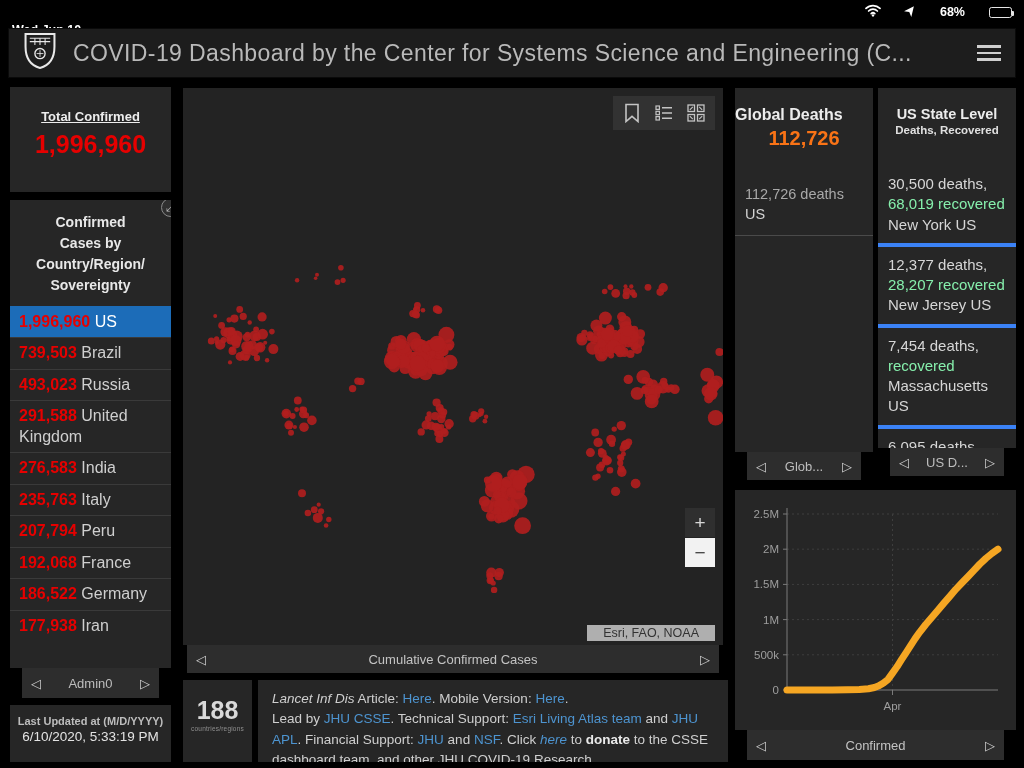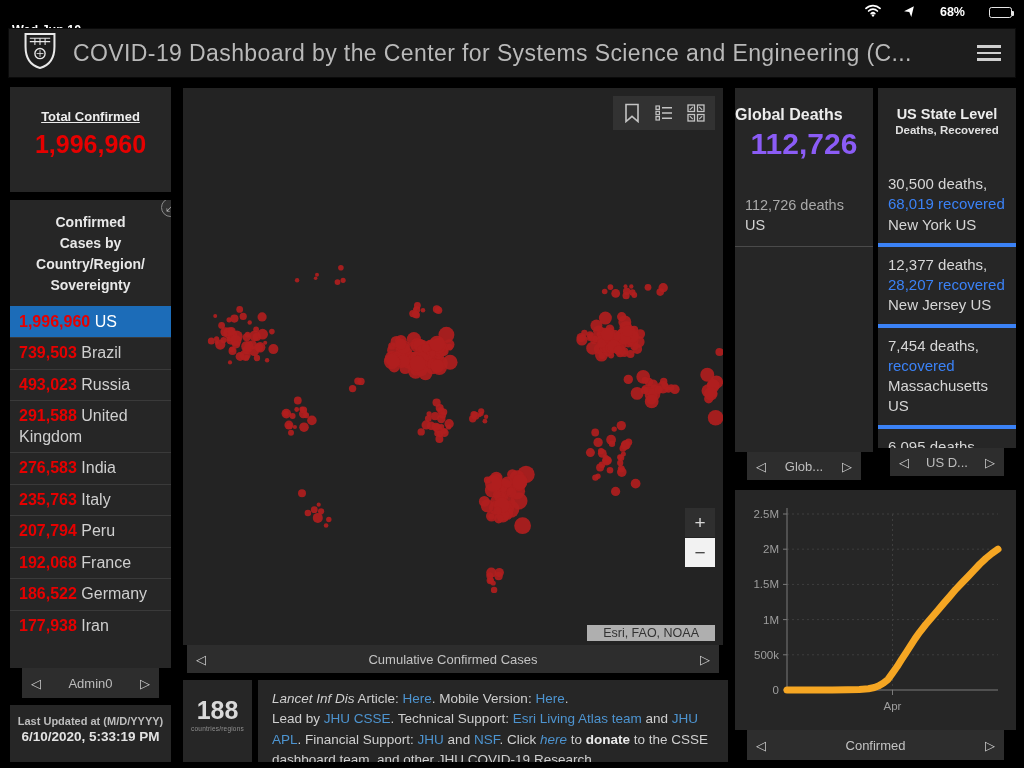--- a/index.html
+++ b/index.html
@@ -49,21 +49,21 @@
   .crow.sel { background:#1c6cb8; color:#fff; border-top-color:#1c6cb8; }
   .cnum { color:#e60000; font-weight:700; }
   .expand { position:absolute; top:-2px; right:-9px; width:19px; height:19px;
             border:1px solid #8a8a8a; border-radius:50%; background:#2f2f2f;
             color:#bdbdbd; font-size:11px; display:flex; align-items:center;
             justify-content:center; cursor:pointer; }
   .f-admin { left:22px; top:668px; width:137px; height:30px; }
 
   .p-updated { left:10px; top:705px; width:161px; height:57px; text-align:center; }
   .p-updated .l { margin-top:10px; color:#bdbdbd; font-size:11px; font-weight:600; }
-  .p-updated .v { margin-top:2px; color:#e3e3e3; font-size:13.5px; font-weight:700; }
+  .p-updated .v { margin-top:2px; color:#e3e3e3; font-size:13.5px; font-weight:400; }
 
   
   .p-map { left:183px; top:88px; width:540px; height:557px; background:#232323; overflow:hidden; }
   .map-toolbar { position:absolute; top:8px; right:8px; height:34px; background:#323232;
                  display:flex; align-items:center; gap:6px; padding:0 6px; }
   .map-btn { width:26px; height:26px; display:flex; align-items:center; justify-content:center;
              cursor:pointer; }
   .zoomctrl { position:absolute; right:8px; bottom:78px; width:30px; }
   .zbtn { width:30px; height:29px; display:flex; align-items:center; justify-content:center;
           font-size:19px; cursor:pointer; }
@@ -82,36 +82,36 @@
   .p-info { left:258px; top:680px; width:470px; height:82px; overflow:hidden;
             padding:9px 14px; color:#cfcfcf; font-size:13.5px; line-height:1.5; }
   .seg-italic { font-style:italic; }
   .seg-link { color:#4d94d0; cursor:pointer; }
   .seg-link-italic { color:#4d94d0; font-style:italic; cursor:pointer; }
   .seg-bold { font-weight:700; color:#eaeaea; }
 
   
   .p-gdeaths { left:735px; top:88px; width:138px; height:364px; }
   .p-gdeaths .t { margin-top:18px; text-align:left; color:#ececec; font-size:16px; font-weight:600; }
-  .p-gdeaths .v { margin-top:3px; text-align:center; color:#8b5cf6; font-size:30px; font-weight:700; }
+  .p-gdeaths .v { margin-top:3px; text-align:center; color:#f97316; font-size:20px; font-weight:700; }
   .gd-item { margin-top:30px; padding:4px 10px 10px; border-bottom:1px solid #4a4a4a;
              font-size:14.5px; line-height:1.4; cursor:pointer; }
   .gd-item .d { color:#a9a9a9; }
   .gd-item .r { color:#d2d2d2; }
   .f-gdeaths { left:747px; top:452px; width:114px; height:28px; }
 
   .p-usstate { left:878px; top:88px; width:138px; height:360px; overflow:hidden; }
   .p-usstate .t { margin-top:18px; text-align:center; color:#ececec; font-size:14.5px; font-weight:600; }
   .p-usstate .st { text-align:center; color:#e0e0e0; font-size:11.5px; font-weight:700; margin-top:2px; }
   .us-list { margin-top:30px; }
   .us-item { padding:8px 10px; border-top:4px solid #3b82f6; font-size:15px;
              line-height:1.35; cursor:pointer; }
   .us-item:first-child { border-top:none; }
   .us-item .d { color:#d6d6d6; }
-  .us-item .g { color:#3b82f6; }
+  .us-item .g { color:#86efac; }
   .us-item .rg { color:#d6d6d6; }
   .f-usstate { left:890px; top:448px; width:114px; height:28px; }
 
   
   .p-chart { left:735px; top:490px; width:281px; height:240px; }
   .f-chart { left:747px; top:730px; width:257px; height:30px; }
   .f-chart .lbl { position:absolute; left:0; right:0; text-align:center; color:#c3c3c3; }
 </style>
 </head>
 <body>

